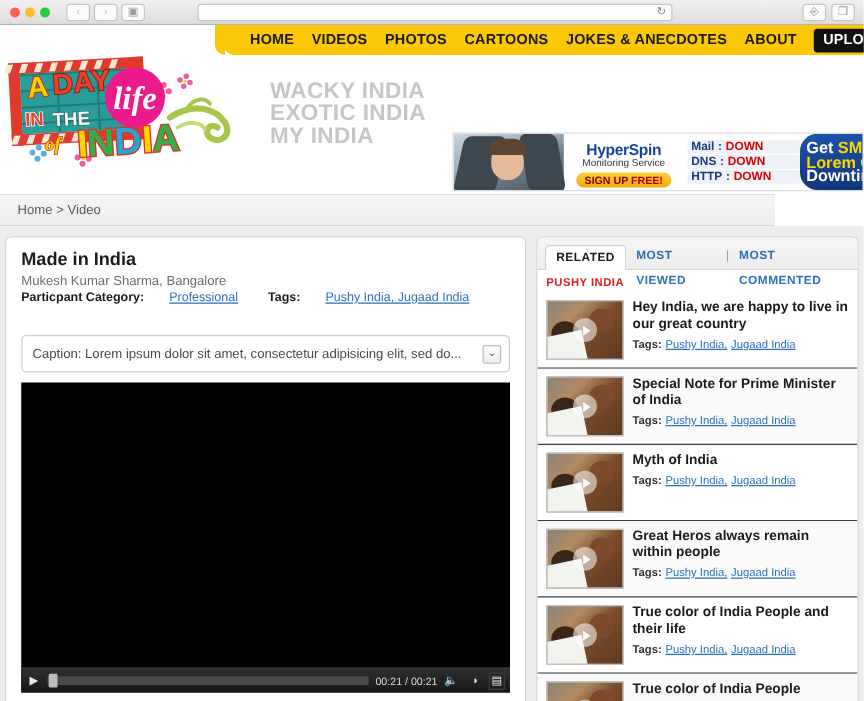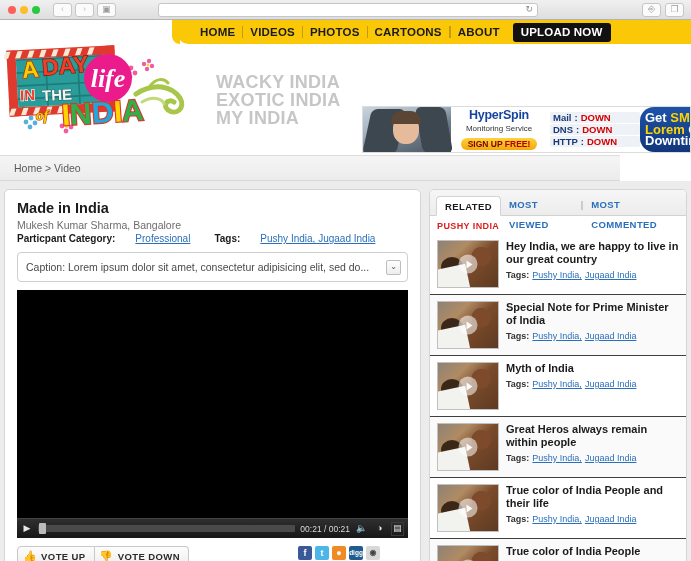--- a/index.html
+++ b/index.html
@@ -79,21 +79,21 @@
     position: relative; height: 111px; width: 691px;
     background: #fff; overflow: hidden;
   }
   .logo {
     position: absolute; left: 4px; top: -2px;
     width: 200px; height: 96px;
   }
   .logo svg { display: block; }
 
   .tagline {
-    position: absolute; left: 216px; top: 29px;
+    position: absolute; left: 216px; top: 19px;
     color: #c6c6c6; font-size: 18px; font-weight: bold;
     line-height: 18px; letter-spacing: 0.3px;
   }
   .tagline div { white-space: nowrap; }
 
   
   .banner {
     position: absolute; left: 362px; top: 62px;
     width: 329px; height: 47px;
     background: #fff; border: 1px solid #dcdcdc;
@@ -117,21 +117,21 @@
   .ban-photo .arm {
     position: absolute; left: 4px; top: 2px; width: 34px; height: 45px;
     background: #3c4750; transform: skewX(-12deg); border-radius: 6px;
   }
   .ban-photo .arm2 {
     position: absolute; right: 2px; top: 0px; width: 30px; height: 46px;
     background: #3c4750; transform: skewX(10deg); border-radius: 6px;
   }
   .ban-mid {
     flex: 0 0 96px; display: flex; flex-direction: column;
-    align-items: center; justify-content: space-between; padding: 2px 2px;
+    align-items: center; justify-content: flex-end; padding: 2px 2px;
   }
   .hs-title {
     font-size: 12.5px; font-weight: bold; color: #17459e;
     letter-spacing: -0.3px; line-height: 12px;
   }
   .hs-sub { font-size: 8px; font-weight: normal; color: #333; line-height: 10px; }
   .hs-cta {
     margin-top: 2px;
     background: linear-gradient(#ffd23a,#f2a90c);
     border-radius: 8px; padding: 1px 7px;
@@ -188,21 +188,21 @@
     height: 384px;
   }
   .vid-title { font-size: 14.5px; font-weight: bold; color: #1b1b1b; }
   .vid-author { font-size: 10.5px; color: #6d6d6d; margin-top: 3px; }
   .meta-line { margin-top: 2px; font-size: 10px; display: flex; align-items: baseline; }
   .meta-k { font-weight: bold; color: #1b1b1b; }
   .meta-v { color: #2a6fbb; text-decoration: underline; margin-left: 20px; }
   .meta-gap { width: 24px; }
 
   .caption-box {
-    margin-top: 8px; height: 30px;
+    margin-top: 24px; height: 30px;
     border: 1px solid #cfcfcf; border-radius: 4px;
     background: #fff;
     display: flex; align-items: center;
     padding: 0 6px 0 8px;
   }
   .caption-text {
     flex: 1; font-size: 10.5px; color: #4a4a4a;
     white-space: nowrap; overflow: hidden; text-overflow: ellipsis;
   }
   .caption-toggle {
@@ -369,20 +369,21 @@
   <div class="nav-bar">
     <div class="nav-items">
       <a class="nav-item">HOME</a>
       <span class="nav-sep"></span>
       <a class="nav-item">VIDEOS</a>
       <span class="nav-sep"></span>
       <a class="nav-item">PHOTOS</a>
       <span class="nav-sep"></span>
       <a class="nav-item">CARTOONS</a>
       <span class="nav-sep"></span>
+      <a class="nav-item">JOKES &amp; ANECDOTES</a>
       <span class="nav-sep"></span>
       <a class="nav-item">ABOUT</a>
       <div class="upload-btn">UPLOAD NOW</div>
     </div>
   </div>
 </div>
 
 <div class="header-band">
 
   <div class="logo">

